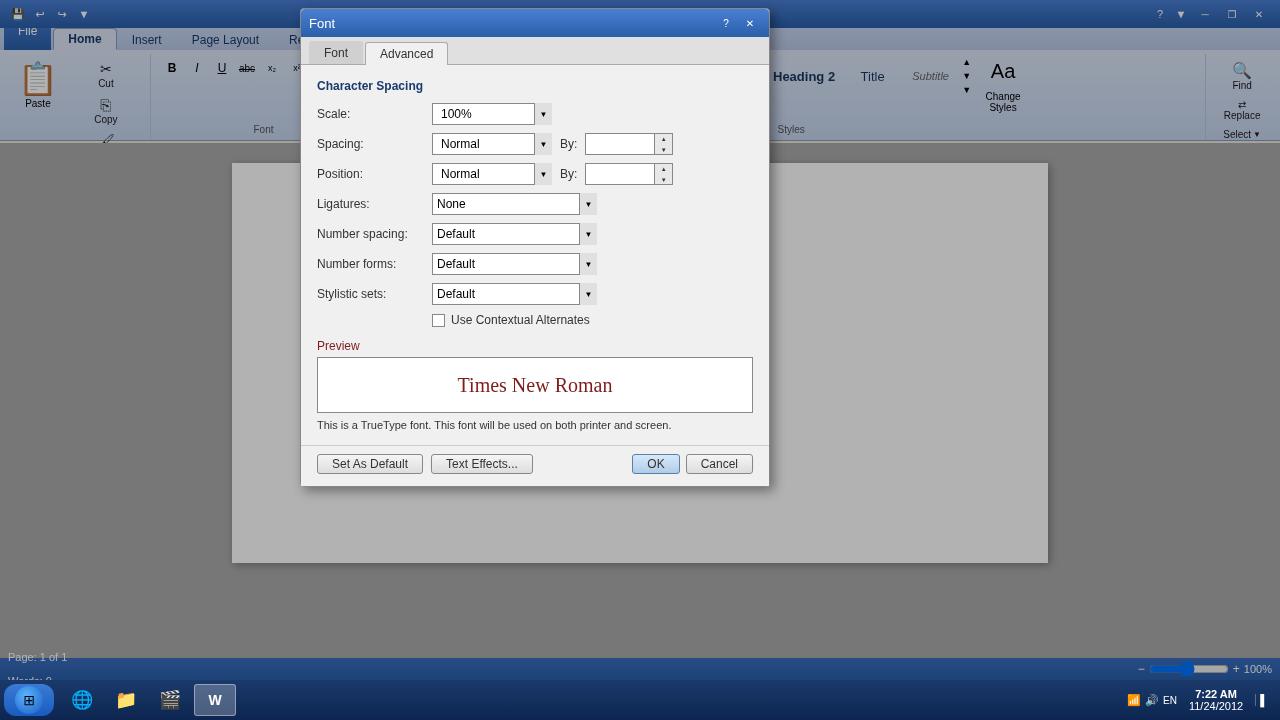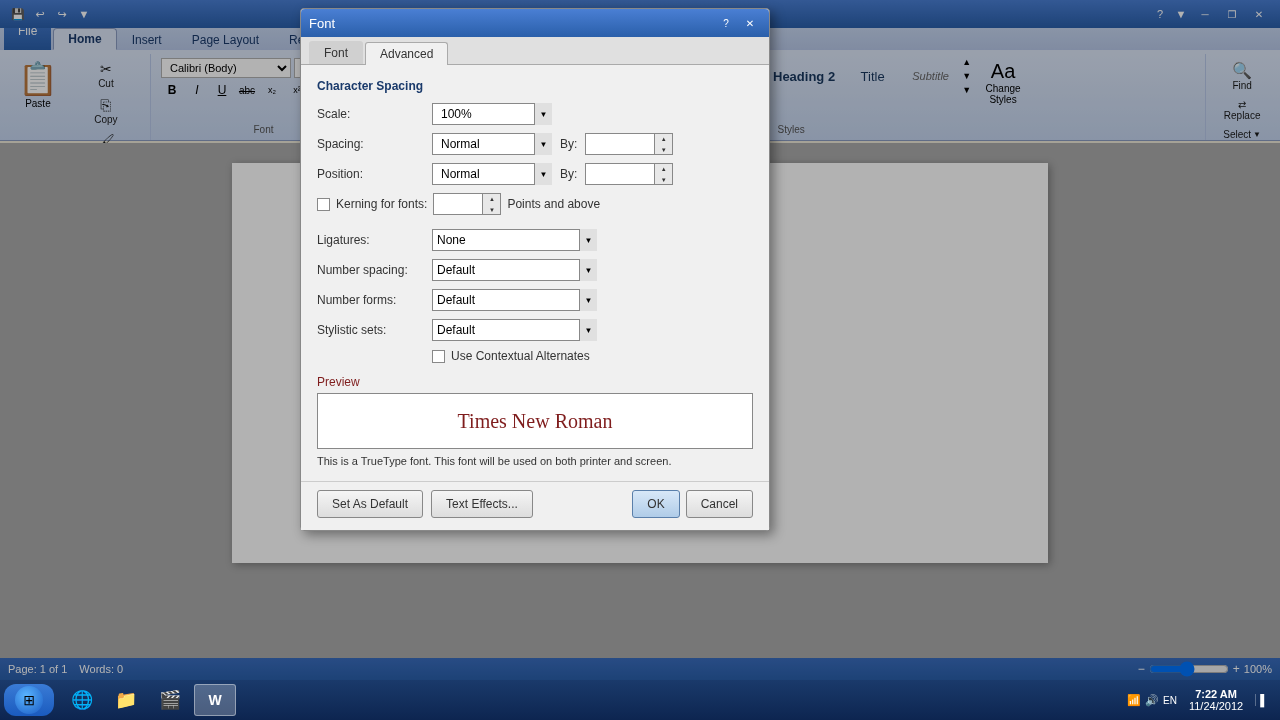--- a/index.html
+++ b/index.html
@@ -342,21 +342,21 @@
       left: 0;
       width: 100%;
       height: 22px;
       background: linear-gradient(to bottom, #3a6dbe, #2a5faa);
       display: flex;
       align-items: center;
       padding: 0 8px;
       color: white;
       font-size: 11px;
     }
-    .status-left { display: flex; gap: 12px; }
+    .status-left { display: flex; gap: 12px; flex-direction: column; }
     .status-right {
       margin-left: auto;
       display: flex;
       align-items: center;
       gap: 6px;
     }
     .zoom-control { display: flex; align-items: center; gap: 4px; }
 
     
     .modal-overlay {
@@ -591,21 +591,21 @@
       gap: 8px;
       border-top: 1px solid #ccc;
       background: #f0f0f0;
     }
     .dialog-footer-right {
       margin-left: auto;
       display: flex;
       gap: 6px;
     }
     .dlg-action-btn {
-      height: 28px;
+      height: 20px;
       padding: 0 14px;
       font-size: 12px;
       cursor: pointer;
       border-radius: 3px;
       border: 1px solid #888;
       background: linear-gradient(to bottom, #f5f5f5, #ddd);
       color: #333;
     }
     .dlg-action-btn.primary {
       background: linear-gradient(to bottom, #d8e8f8, #b0cce8);
@@ -668,28 +668,20 @@
             <span>Format Painter</span>
           </div>
         </div>
       </div>
       <div class="ribbon-group-label">Clipboard</div>
     </div>
 
     <div class="ribbon-group">
       <div class="ribbon-group-content">
         <div class="font-controls">
-          <div class="font-row">
-            <select class="font-select">
-              <option>Calibri (Body)</option>
-            </select>
-            <select class="size-select">
-              <option>11</option>
-            </select>
-          </div>
           <div class="font-row">
             <button class="format-btn" style="font-weight:bold">B</button>
             <button class="format-btn" style="font-style:italic">I</button>
             <button class="format-btn" style="text-decoration:underline">U</button>
             <button class="format-btn" style="font-size:10px;text-decoration:line-through">abc</button>
             <button class="format-btn" style="font-size:9px">x₂</button>
             <button class="format-btn" style="font-size:9px">x²</button>
             <div style="width:1px;height:16px;background:#ccc;margin:0 2px"></div>
             <button class="format-btn" style="font-size:10px;color:#f0a000">A</button>
             <button class="format-btn" style="font-size:10px;color:#cc0000">A</button>
@@ -707,21 +699,21 @@
           <div class="style-item h1">Heading 1</div>
           <div class="style-item h2">Heading 2</div>
           <div class="style-item title-s">Title</div>
           <div class="style-item subtitle-s">Subtitle</div>
           <div style="display:flex;flex-direction:column;gap:2px">
             <div style="font-size:9px;cursor:pointer;padding:1px">▲</div>
             <div style="font-size:9px;cursor:pointer;padding:1px">▼</div>
             <div style="font-size:9px;cursor:pointer;padding:1px">▼</div>
           </div>
         </div>
-        <div style="display:flex;flex-direction:column;align-items:center;gap:0;padding:4px">
+        <div style="display:flex;flex-direction:column;align-items:center;gap:8px;padding:4px">
           <span style="font-size:20px">Aa</span>
           <span style="font-size:10px;text-align:center;width:50px">Change Styles</span>
         </div>
       </div>
       <div class="ribbon-group-label">Styles</div>
     </div>
 
     <div class="ribbon-group" style="border-right:none">
       <div class="ribbon-group-content">
         <div class="editing-group">
@@ -825,32 +817,20 @@
       <span class="by-label">By:</span>
       <div style="display:flex">
         <input class="by-field" type="text" value="" style="">
         <div class="by-spin">
           <div class="spin-arrow">▲</div>
           <div class="spin-arrow">▼</div>
         </div>
       </div>
     </div>
 
-    <div class="kerning-row">
-      <div class="checkbox"></div>
-      <span class="checkbox-label">Kerning for fonts:</span>
-      <div style="display:flex">
-        <input class="kerning-input" type="text" value="" style="">
-        <div class="kerning-spin">
-          <div class="spin-arrow">▲</div>
-          <div class="spin-arrow">▼</div>
-        </div>
-      </div>
-      <span class="kerning-suffix">Points and above</span>
-    </div>
 
     <div class="opentype-section">
 
       <div class="field-row">
         <span class="ot-label">Ligatures:</span>
         <div class="select-wrapper">
           <select class="ot-select">
             <option>None</option>
           </select>
           <div class="select-arrow">▼</div>

